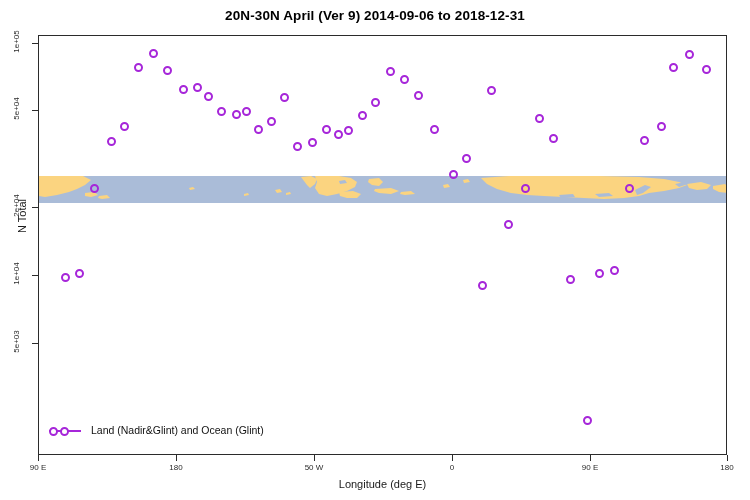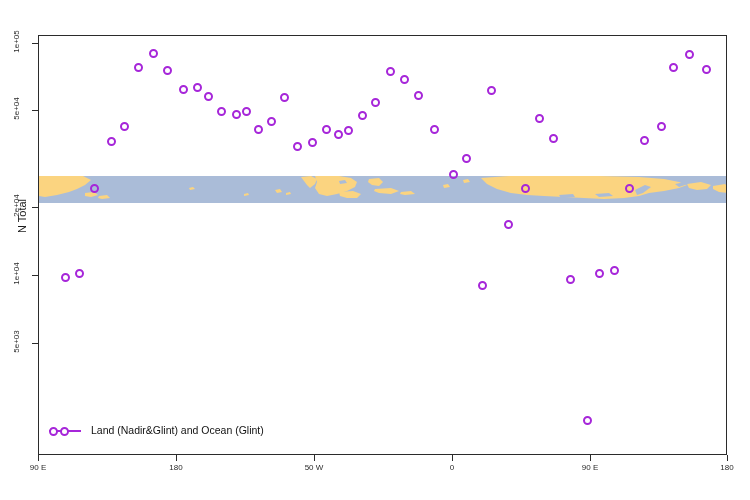--- a/index.html
+++ b/index.html
@@ -151,22 +151,24 @@
     left: 44px;
     top: 0px;
     font-size: 10.5px;
   }
 </style>
 </head>
 <body>
 
 <div id="figure">
 
+  <div class="title">20N-30N April (Ver 9)   2014-09-06 to 2018-12-31</div>
 
   <div class="axis-label-y">N Total</div>
+  <div class="axis-title-x">Longitude (deg E)</div>
 
   <div id="ytick-layer">
       <div class="ytick-mark" style="left: 32px; top: 43px;"></div>
       <div class="ytick-label" style="left: 4px; top: 37px; width: 24px; transform-origin: center center;">1e+05</div>
       <div class="ytick-mark" style="left: 32px; top: 110px;"></div>
       <div class="ytick-label" style="left: 4px; top: 104px; width: 24px; transform-origin: center center;">5e+04</div>
       <div class="ytick-mark" style="left: 32px; top: 207px;"></div>
       <div class="ytick-label" style="left: 4px; top: 201px; width: 24px; transform-origin: center center;">2e+04</div>
       <div class="ytick-mark" style="left: 32px; top: 275px;"></div>
       <div class="ytick-label" style="left: 4px; top: 269px; width: 24px; transform-origin: center center;">1e+04</div>

